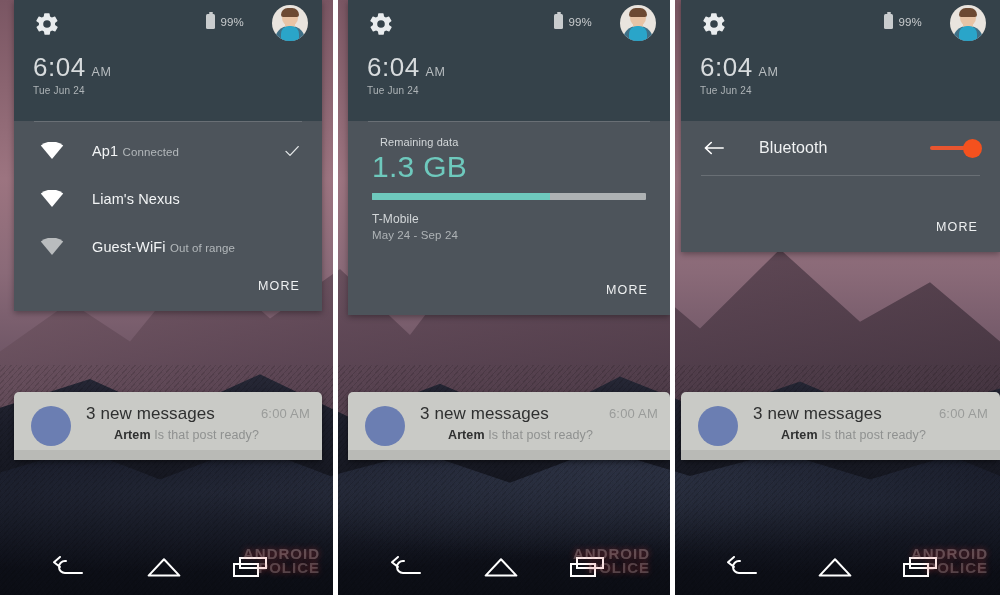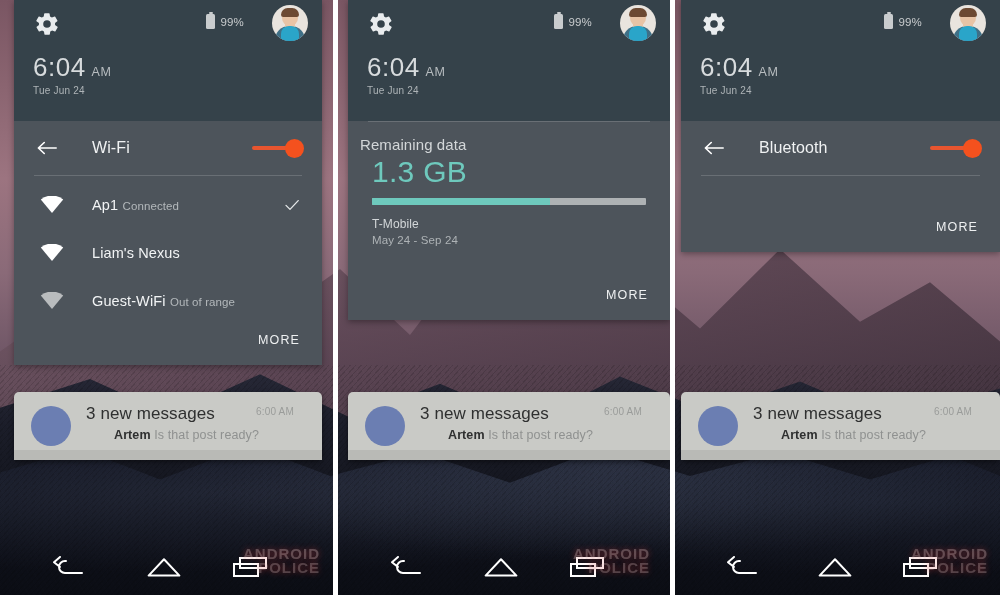--- a/index.html
+++ b/index.html
@@ -109,21 +109,21 @@
   .net-text{position:absolute;left:78px;top:50%;transform:translateY(-50%);}
   .net-name{color:#f2f4f5;font-size:14.5px;line-height:1.15;letter-spacing:.1px;}
   .net-sub{color:#b3b8bb;font-size:11.5px;margin-top:2px;letter-spacing:.1px;}
   .net-check{position:absolute;right:22px;top:50%;transform:translateY(-50%);width:16px;height:16px;}
 
   .more-row{height:40px;position:relative;}
   .more-btn{position:absolute;right:22px;top:8px;color:#eef0f1;font-size:12.5px;font-weight:500;letter-spacing:1.1px;}
 
   
   .data-body{padding:14px 0 0 0;position:relative;}
-  .data-label{color:#d3d7d9;font-size:15px;margin-left:12px;letter-spacing:.1px;}
+  .data-label{color:#d3d7d9;font-size:11px;margin-left:32px;letter-spacing:.1px;}
   .data-big{color:#6ec9bd;font-size:30px;font-weight:300;margin-left:24px;margin-top:2px;line-height:1.1;letter-spacing:.3px;}
   .data-bar{
     height:7px;margin:10px 24px 0 24px;background:#aeb2b4;border-radius:1px;position:relative;overflow:hidden;
   }
   .data-bar-fill{position:absolute;left:0;top:0;bottom:0;background:#6ec9bd;}
   .data-meta{display:flex;margin:12px 24px 0 24px;}
   .data-col{flex:0 0 auto;}
   .data-col.c1{width:118px;}
   .data-col-t{color:#d3d7d9;font-size:12px;letter-spacing:.1px;}
   .data-col-s{color:#aeb3b6;font-size:11.5px;margin-top:3px;letter-spacing:.1px;}
@@ -136,21 +136,21 @@
     height:68px;border-radius:5px;
   }
   .shot.a .notif{left:14px;width:308px;top:392px;}
   .shot.b .notif{left:10px;width:322px;top:392px;}
   .shot.c .notif{left:6px;width:319px;top:392px;}
   .notif-av{position:absolute;left:17px;top:14px;width:40px;height:40px;border-radius:50%;background:#6b7eb2;}
   .notif-title{position:absolute;left:72px;top:12px;color:#2f3030;font-size:17px;font-weight:400;letter-spacing:.1px;}
   .notif-line2{position:absolute;left:72px;top:36px;font-size:12.5px;letter-spacing:.1px;margin-left:28px;}
   .notif-sender{color:#2f3030;font-weight:700;}
   .notif-msg{color:#8f9190;}
-  .notif-time{position:absolute;right:28px;top:14px;color:#9a9c9a;font-size:10px;letter-spacing:.2px;}
+  .notif-time{position:absolute;right:12px;top:14px;color:#9a9c9a;font-size:13px;letter-spacing:.2px;}
   .notif-foot{position:absolute;left:0;right:0;bottom:0;height:10px;background:#b9bab6;}
 
   
   .navbar{position:absolute;left:0;right:0;bottom:0;height:52px;}
   .nav-inner{position:relative;height:100%;}
   .nav-btn{position:absolute;top:50%;transform:translateY(-50%);}
   .nav-back{left:16%;}
   .nav-home{left:44%;}
   .nav-recent{left:70%;}
 
@@ -202,32 +202,20 @@
 
         <div class="clock">
           <div class="clock-row">
             <span class="clock-time">6:04</span>
             <span class="clock-ampm">AM</span>
           </div>
           <div class="clock-date">Tue Jun 24</div>
         </div>
       </div>
 
-      <div class="qs-title-row">
-        <span class="back-arrow">
-          <svg viewBox="0 0 24 18" width="22" height="18">
-              <path fill="none" stroke="#fff" stroke-width="1.8" stroke-linecap="round" stroke-linejoin="round" d="M9 3 2.6 9 9 15M2.8 9H22"></path>
-            </svg>
-        </span>
-        <span class="qs-title">Wi-Fi</span>
-        <span class="toggle">
-          <span class="toggle-track"></span>
-          <span class="toggle-knob"></span>
-        </span>
-      </div>
       <div class="qs-divider"></div>
 
       <div class="net-list">
         <div class="net-row">
           <span class="net-icon">
             <svg viewBox="0 0 24 18" width="24" height="18">
                 <path fill="#fff" d="M12 17 0.8 3.6A17.5 17.5 0 0 1 23.2 3.6z"></path>
               </svg>
           </span>
           <span class="net-text">

